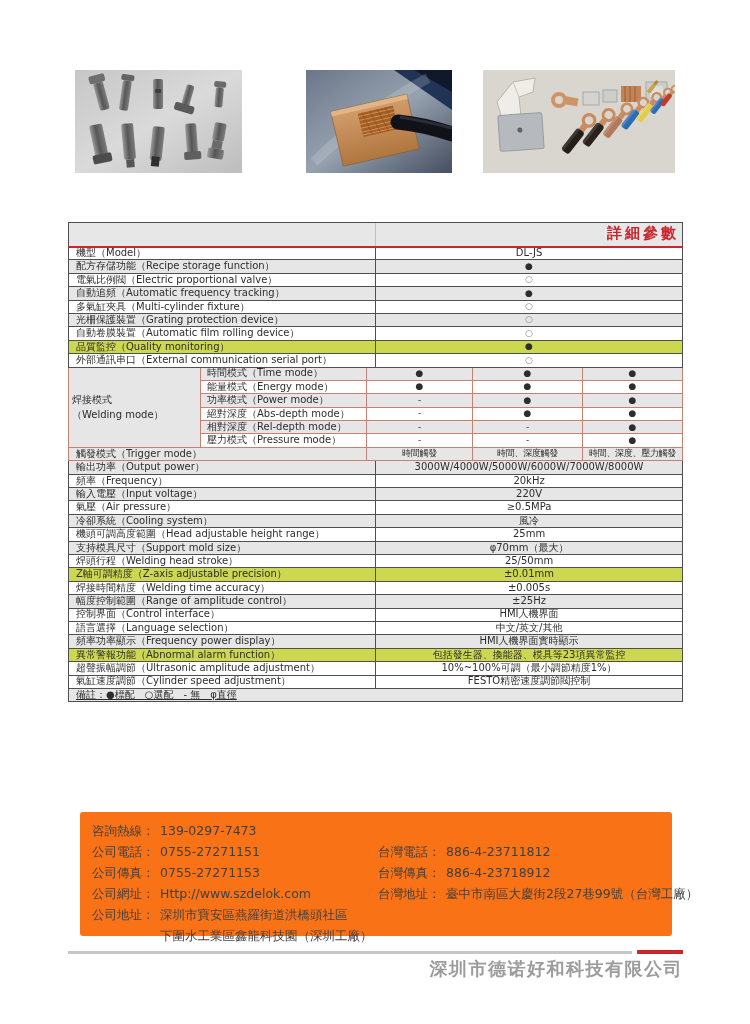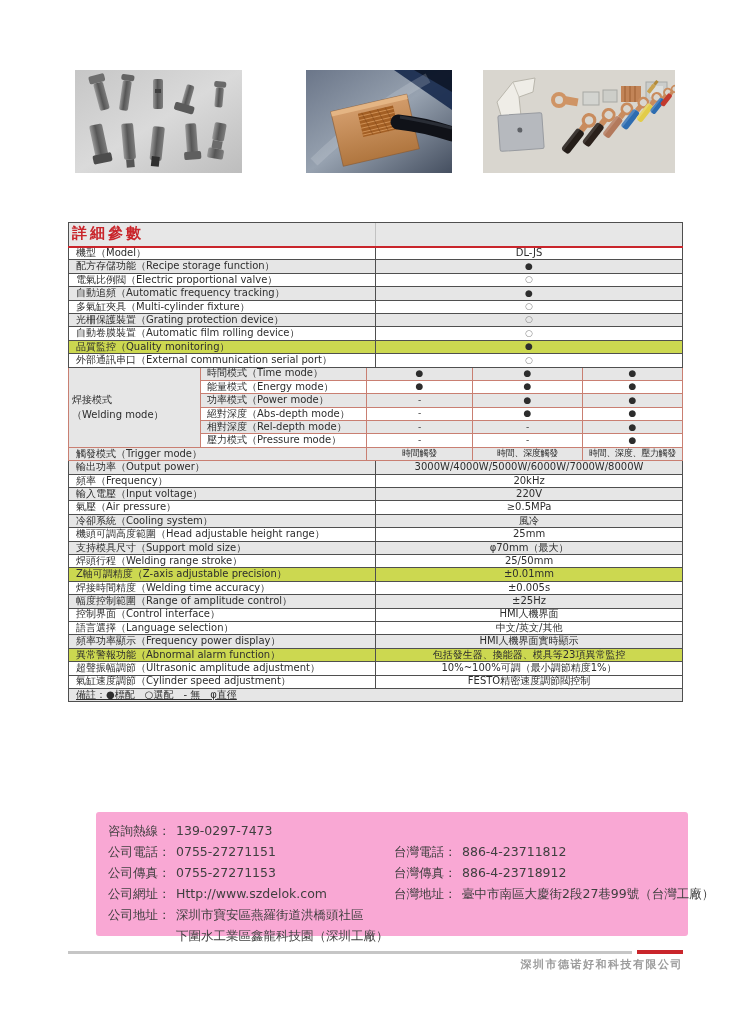--- a/index.html
+++ b/index.html
@@ -16,45 +16,45 @@
   .photo2{left:306px;width:146px;}
   .photo3{left:483px;width:192px;}
 
   
   .spec{position:absolute;left:68px;top:222px;width:614px;border-collapse:collapse;table-layout:fixed;
         font-size:10px;color:#2d2d2d;}
   .spec td{border:1px solid var(--bdark);height:13.4px;padding:0 3px;line-height:1.05;background:#fff;
            overflow:hidden;white-space:nowrap;}
   .spec tr.rg td{background:var(--rowgray);}
   .spec tr.rh td{background:var(--hl);}
-  .spec td.titlecell{background:#e7e7e7;color:var(--red);font-weight:bold;font-size:15px;text-align:left;
+  .spec td.titlecell{background:#e7e7e7;color:var(--red);font-weight:bold;font-size:15px;text-align:right;
            height:24px;border-bottom:2px solid var(--red);letter-spacing:3px;position:relative;}
   .spec td.titlecell::after{content:"";position:absolute;left:306px;top:0;height:100%;width:1px;background:#c2c2c2;}
   .spec td.label{text-align:left;padding-left:7px;}
   .spec td.value,.spec td.v{text-align:center;}
   .spec td.mk{font-size:9px;}
   .spec td.hollow{color:#8a8a8a;}
   .spec td.rb{border-color:var(--bred);}
   .spec td.group{text-align:left;font-size:10px;line-height:1.5;}
   .spec td.sublabel{text-align:left;padding-left:6px;}
   .spec td.tv{font-size:9px;letter-spacing:-0.3px;margin-top:12px;}
   .spec td.note{text-align:left;padding-left:7px;text-decoration:underline;}
 
   
-  .contact{position:absolute;left:96px;top:812px;width:592px;height:124px;background:#f9a8d4;border-radius:3px;}
+  .contact{position:absolute;left:80px;top:812px;width:592px;height:124px;background:#f97316;border-radius:3px;}
   .ccol{position:absolute;top:8px;}
   .ccol.left{left:12px;}
   .ccol.right{left:298px;top:29px;}
   .cline{font-size:12.5px;line-height:21px;color:#3f3f3f;white-space:nowrap;}
   .clabel{display:inline-block;min-width:68px;}
 
   
   .rule-gray{position:absolute;left:68px;top:951px;width:564px;height:3px;background:#c6c6c6;}
   .rule-red{position:absolute;left:637px;top:950px;width:46px;height:4px;background:var(--red);}
-  .company{position:absolute;right:67px;top:957px;font-size:11px;font-weight:bold;color:var(--ftxt);letter-spacing:1.5px;}
+  .company{position:absolute;right:67px;top:957px;font-size:18px;font-weight:bold;color:var(--ftxt);letter-spacing:1.5px;}
 </style>
 </head>
 <body>
 
 <div class="page">
 
   <svg class="photo photo1" viewBox="0 0 167 103">
     <defs>
       <linearGradient id="p1bg" x1="0" y1="0" x2="1" y2="1">
         <stop offset="0" stop-color="#c6c6c6"></stop>
@@ -342,21 +342,21 @@
         </tr>
         <tr>
           <td class="label" colspan="3">機頭可調高度範圍（Head adjustable height range）</td>
           <td class="value" colspan="3">25mm</td>
         </tr>
         <tr class="rg">
           <td class="label" colspan="3">支持模具尺寸（Support mold size）</td>
           <td class="value" colspan="3">φ70mm（最大）</td>
         </tr>
         <tr>
-          <td class="label" colspan="3">焊頭行程（Welding range stroke）</td>
+          <td class="label" colspan="3">焊頭行程（Welding head stroke）</td>
           <td class="value" colspan="3">25/50mm</td>
         </tr>
         <tr class="rh">
           <td class="label" colspan="3">Z軸可調精度（Z-axis adjustable precision）</td>
           <td class="value" colspan="3">±0.01mm</td>
         </tr>
         <tr>
           <td class="label" colspan="3">焊接時間精度（Welding time accuracy）</td>
           <td class="value" colspan="3">±0.005s</td>
         </tr>

